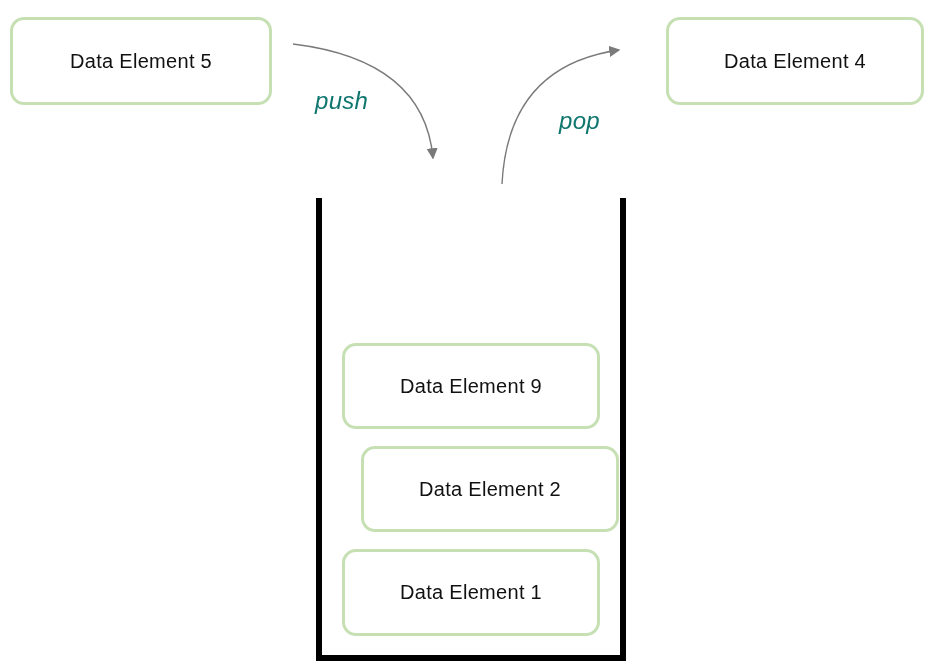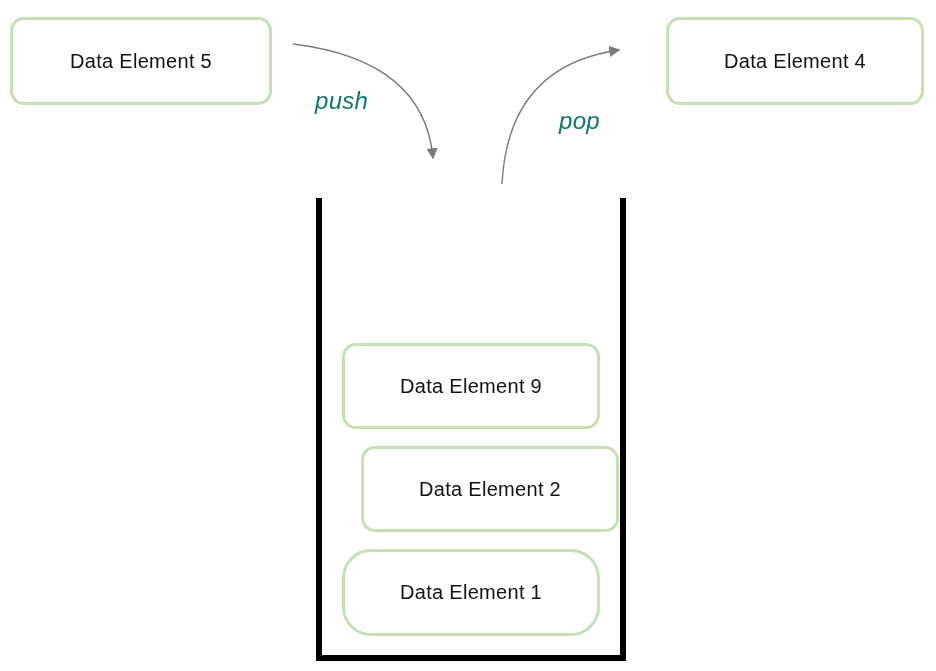--- a/index.html
+++ b/index.html
@@ -33,21 +33,21 @@
     justify-content: center;
     font-size: 20px;
     letter-spacing: 0.3px;
     color: #111111;
     white-space: nowrap;
   }
   .box-el5 { left: 10px;  top: 17px;  width: 262px; height: 88px; }
   .box-el4 { left: 666px; top: 17px;  width: 258px; height: 88px; }
   .item-0  { left: 342px; top: 343px; width: 258px; height: 86px; }
   .item-1  { left: 342px; top: 446px; width: 258px; height: 86px; margin-left: 19px; }
-  .item-2  { left: 342px; top: 549px; width: 258px; height: 87px; border-radius: 29px; }
+  .item-2  { left: 342px; top: 549px; width: 258px; height: 87px; }
   .op-label {
     position: absolute;
     font-size: 24px;
     letter-spacing: 0.3px;
     color: #0f766e;
     line-height: 1.1;
     font-style: italic;
   }
   .push-label { left: 315px; top: 88px; }
   .pop-label  { left: 559px; top: 108px; }

